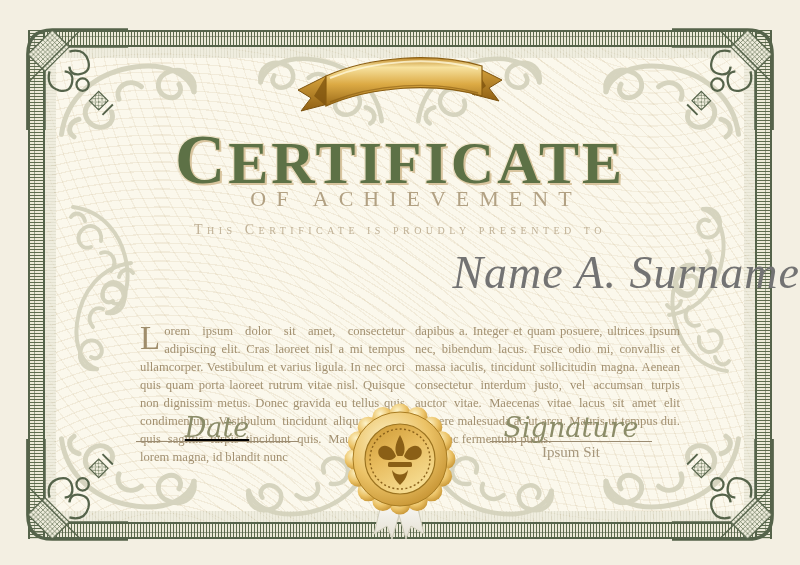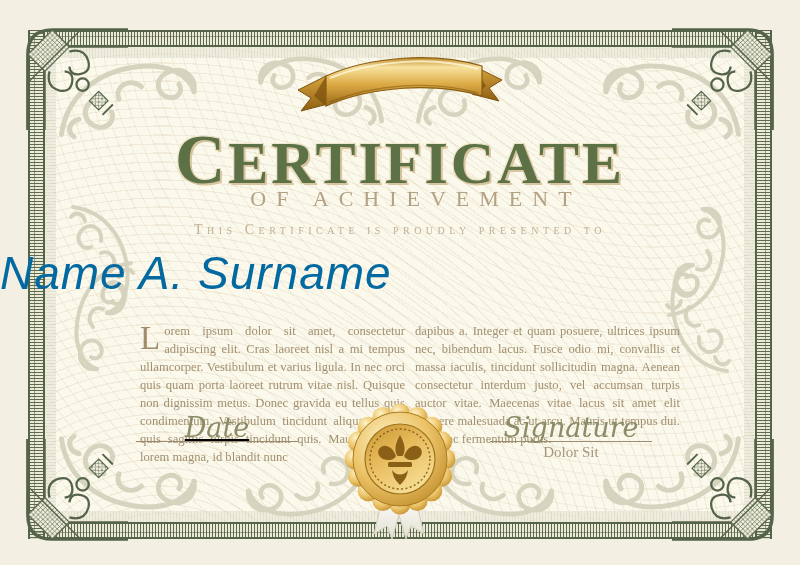--- a/index.html
+++ b/index.html
@@ -47,23 +47,23 @@
   .title::first-letter{font-size:1.16em;}
   .subtitle{
     position:absolute; left:0; right:0; top:186px; text-align:center;
     font-size:22px; letter-spacing:10px; color:#b2a183; font-weight:normal;padding-left:32px;
   }
   .presented{
     position:absolute; left:0; right:0; top:222px; text-align:center;
     font-size:14px; letter-spacing:4.5px; color:#bfb095; font-variant:small-caps;
   }
   .recipient{
-    position:absolute; left:0; right:0; top:246px; text-align:left;
-    font-family:Liberation Sans, sans-serif; font-style:italic;
-    font-size:46px; color:#0369a1; letter-spacing:1px;
+    position:absolute; left:0; right:0; top:246px; text-align:right;
+    font-family:Liberation Serif, serif; font-style:italic;
+    font-size:46px; color:#737373; letter-spacing:1px;
   }
   .bodycols{
     position:absolute; left:140px; top:322px; width:540px;
     display:grid; grid-template-columns:1fr 1fr; column-gap:10px;
   }
   .bodycols p{
     margin:0; font-size:12.6px; line-height:1.43; text-align:justify;
     color:#a29070;
   }
   .col-left::first-letter{
@@ -225,21 +225,21 @@
   </div>
 
   <div class="signblock date">
     <span class="sign-label">Date</span>
     <div class="sign-line"></div>
   </div>
 
   <div class="signblock sig">
     <span class="sign-label">Signature</span>
     <div class="sign-line"></div>
-    <span class="sign-value">Dolor Sit</span>
+    <span class="sign-value">Ipsum Sit</span>
   </div>
 
   <svg class="medal" viewBox="0 0 132 150">
 
     <g stroke="#cfccba" stroke-width="1">
       <path d="M50,96 L40,138 L53,130 L58,143 L70,102 Z" fill="url(#whiteRib)"></path>
       <path d="M80,96 L90,138 L77,130 L72,143 L60,102 Z" fill="url(#whiteRib)"></path>
     </g>
 
     <g fill="url(#sealGrad)">

